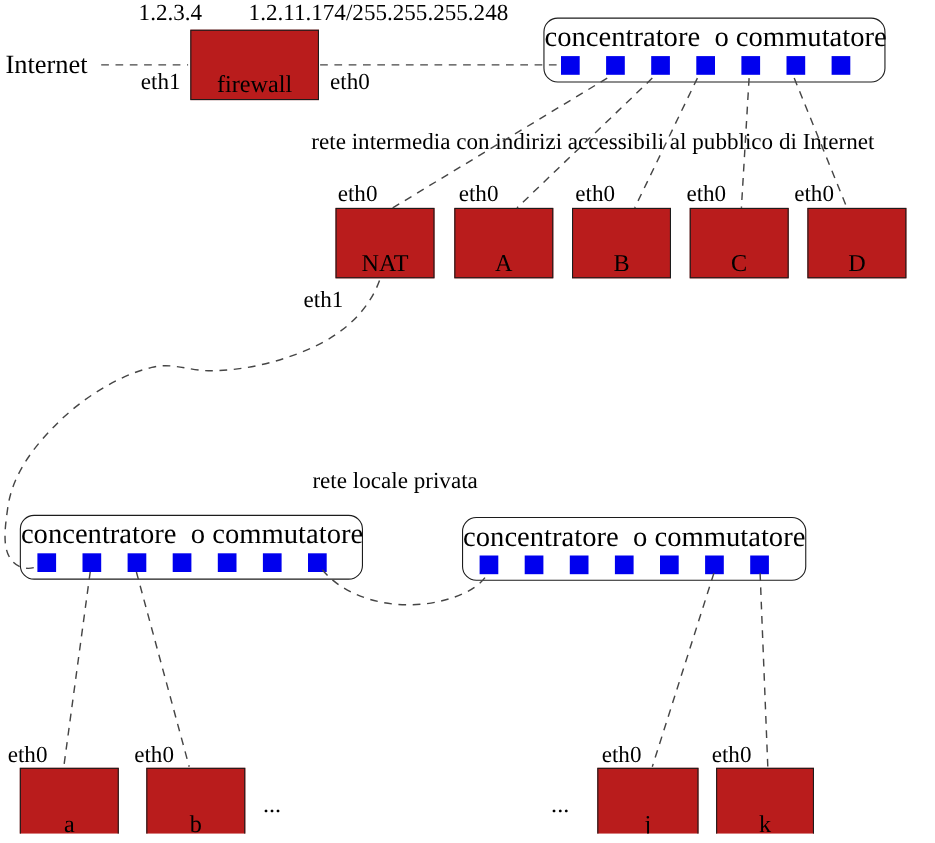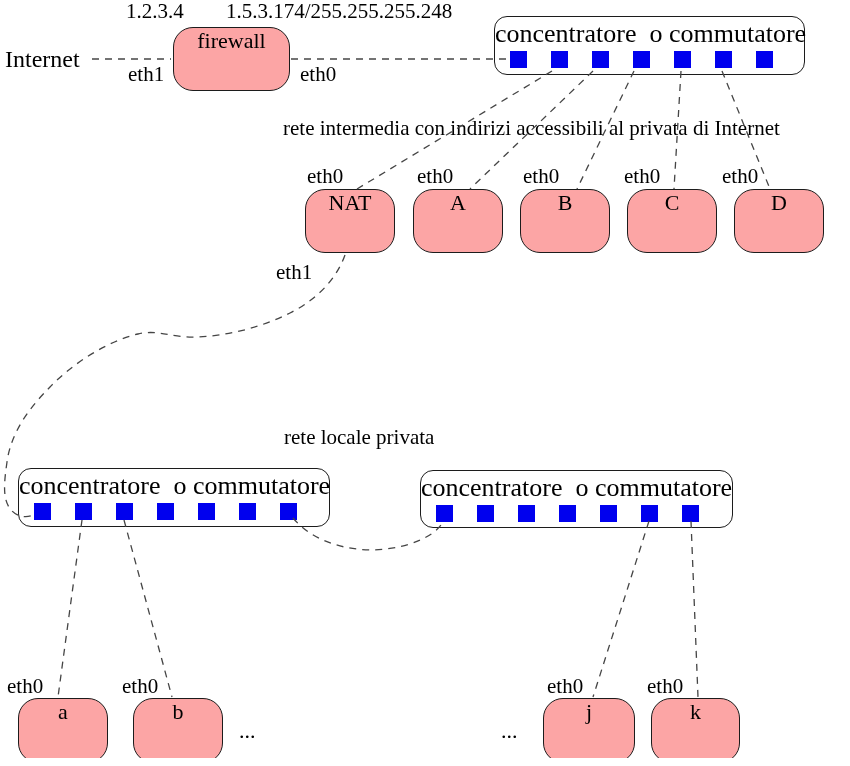--- a/index.html
+++ b/index.html
@@ -14,24 +14,24 @@
   .lbl{
     position:absolute;
     font-size:21px;
     line-height:1.1;
     white-space:pre;
   }
   .node{
     position:absolute;
     width:90px;height:64px;
     border:1.4px solid var(--border-dark,#1c1c1c);
-    border-radius:20px;
-    display:flex;align-items:flex-start;justify-content:center;
+    border-radius:0;
+    display:flex;align-items:flex-end;justify-content:center;
     font-size:22px;
-    background:#fca5a5;
+    background:#b91c1c;
     box-sizing:border-box;
   }
   .hub{
     position:absolute;
     border:1.4px solid var(--border-dark,#1c1c1c);
     border-radius:13px;
     background:#fff;
     box-sizing:border-box;
   }
   .hub-title{
@@ -62,21 +62,21 @@
     stroke-width:1.3;
     stroke-dasharray:7 6;
   }
 </style>
 </head>
 <body>
 
 <div id="stage">
 
   <div class="lbl" style="left:126px;top:0px;">1.2.3.4</div>
-  <div class="lbl" style="left:226px;top:0px;">1.5.3.174/255.255.255.248</div>
+  <div class="lbl" style="left:226px;top:0px;">1.2.11.174/255.255.255.248</div>
   <div class="lbl" style="left:5px;top:46px;font-size:24px;">Internet</div>
   <div class="lbl" style="left:128px;top:63px;">eth1</div>
   <div class="lbl" style="left:300px;top:63px;">eth0</div>
 
   <div class="node" style="left:173px;top:27px;width:117px;">
     <span>firewall</span>
   </div>
 
   <div class="hub" style="left:494px;top:16px;width:311px;height:59px;">
     <div class="hub-title">concentratore  o commutatore</div>
@@ -84,21 +84,21 @@
       <div class="port"></div>
       <div class="port"></div>
       <div class="port"></div>
       <div class="port"></div>
       <div class="port"></div>
       <div class="port"></div>
       <div class="port"></div>
     </div>
   </div>
 
-  <div class="lbl" style="left:283px;top:117px;">rete intermedia con indirizi accessibili al privata di Internet</div>
+  <div class="lbl" style="left:283px;top:117px;">rete intermedia con indirizi accessibili al pubblico di Internet</div>
 
   <div class="lbl" style="left:307px;top:165px;">eth0</div>
   <div class="lbl" style="left:417px;top:165px;">eth0</div>
   <div class="lbl" style="left:523px;top:165px;">eth0</div>
   <div class="lbl" style="left:624px;top:165px;">eth0</div>
   <div class="lbl" style="left:722px;top:165px;">eth0</div>
 
   <div class="node" style="left:305px;top:189px;">
     <span>NAT</span>
   </div>

